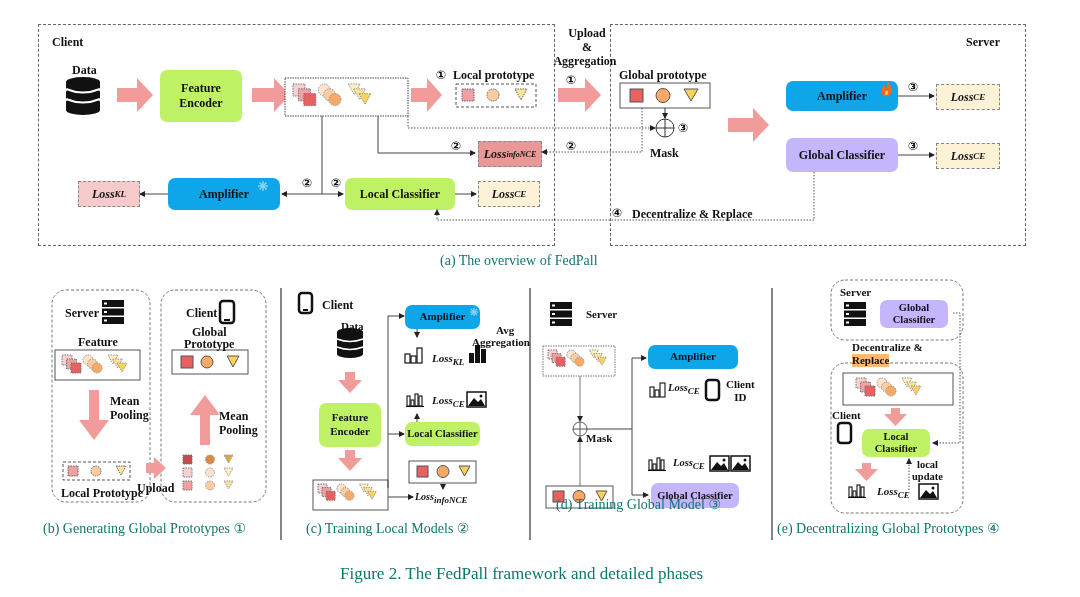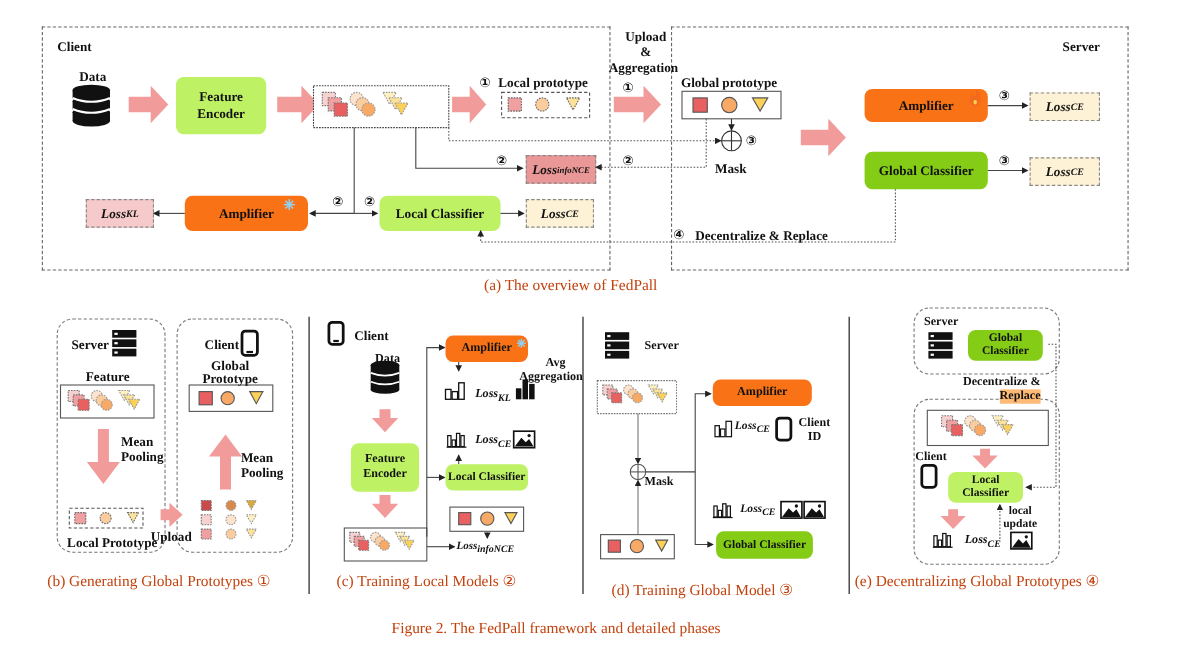--- a/index.html
+++ b/index.html
@@ -1,23 +1,23 @@
 <!DOCTYPE html>
 <html><head>
 <meta charset="utf-8">
 <style>
   html, body { margin:0; padding:0; background:#ffffff; }
   body { width:1080px; height:597px; position:relative; overflow:hidden; font-family:"Liberation Serif", serif; color:#111; }
   .abs { position:absolute; }
   .lbl { font-family:"Liberation Serif", serif; font-weight:bold; font-size:12px; color:#111; white-space:nowrap; }
-  .cap { font-family:"Liberation Serif", serif; font-size:14px; color:#c2410c; white-space:nowrap; }
+  .cap { font-family:"Liberation Serif", serif; font-size:14px; color:#0f766e; white-space:nowrap; }
   .box { position:absolute; border-radius:7px; display:flex; align-items:center; justify-content:center; text-align:center; font-weight:bold; font-size:12px; line-height:1.25; }
   .enc { background:#bef264; }
-  .amp { background:#f97316; }
-  .gcls { background:#84cc16; }
+  .amp { background:#0ea5e9; }
+  .gcls { background:#c4b5fd; }
   .lossbox { position:absolute; border:1.5px dashed #888; display:flex; align-items:center; justify-content:center; font-style:italic; font-weight:bold; font-size:12px; }
   .loss-ce { background:#fdf2d6; }
   .loss-kl { background:#f6caca; }
   .loss-nce { background:#ea9797; }
   .loss sub { font-size:9px; }
   .dash-region { position:absolute; border:1px dashed #666; }
   svg { position:absolute; left:0; top:0; overflow:visible; }
   .circnum { font-family:"DejaVu Sans", sans-serif; font-size:12px; font-weight:bold; }
 </style>
 </head>
@@ -443,36 +443,36 @@
 <span class="abs lbl" style="left:586px;top:308px;font-size:11px;">Server</span>
 <span class="abs lbl" style="left:586px;top:432px;font-size:11px;">Mask</span>
 <div class="box amp" style="left:648px;top:345px;width:90px;height:24px;font-size:11px;">Amplifier</div>
 <span class="abs lbl loss" style="left:668px;top:382px;font-style:italic;font-size:10.5px;"><span>Loss</span><sub>CE</sub></span>
 <div class="abs lbl" style="left:726px;top:378px;line-height:13px;font-size:11px;text-align:center;">
   <div>Client</div>
     <div>ID</div>
 </div>
 <span class="abs lbl loss" style="left:673px;top:457px;font-style:italic;font-size:10.5px;"><span>Loss</span><sub>CE</sub></span>
 <div class="box gcls" style="left:651px;top:483px;width:88px;height:25px;font-size:10.5px;">Global Classifier</div>
-<span class="abs cap" style="left:556px;top:528px;">(d) Training Global Model ③</span>
+<span class="abs cap" style="left:556px;top:496px;">(d) Training Global Model ③</span>
 
 <span class="abs lbl" style="left:840px;top:286px;font-size:11px;">Server</span>
 <div class="box gcls" style="left:880px;top:300px;width:68px;height:28px;font-size:10.5px;line-height:12px;flex-direction:column;">
   <div>Global</div>
     <div>Classifier</div>
 </div>
-<div class="abs lbl" style="left:852px;top:341px;line-height:13px;font-size:11px;text-align:right;width:94px;background:transparent;">
+<div class="abs lbl" style="left:852px;top:341px;line-height:13px;font-size:11px;text-align:left;width:94px;background:transparent;">
   <div>Decentralize &amp;</div><div style="background:#fdba74;display:inline-block">Replace</div>
 </div>
 <span class="abs lbl" style="left:832px;top:409px;font-size:11px;">Client</span>
 <div class="box enc" style="left:862px;top:429px;width:68px;height:28px;font-size:10.5px;line-height:12px;flex-direction:column;">
   <div>Local</div>
     <div>Classifier</div>
 </div>
 <div class="abs lbl" style="left:912px;top:459px;line-height:12px;font-size:10.5px;">
   <div style="padding-left:5px">local</div>
     <div>update</div>
 </div>
 <span class="abs lbl loss" style="left:877px;top:485px;font-style:italic;font-size:11px;"><span>Loss</span><sub>CE</sub></span>
 <span class="abs cap" style="left:777px;top:520px;">(e) Decentralizing Global Prototypes ④</span>
 
 <span class="abs cap" style="left:440px;top:253px;">(a) The overview of FedPall</span>
-<span class="abs cap" style="left:340px;top:564px;font-size:14px;margin-left:16px;">Figure 2. The FedPall framework and detailed phases</span>
+<span class="abs cap" style="left:340px;top:564px;font-size:17px;">Figure 2. The FedPall framework and detailed phases</span>
 
 </body></html>

